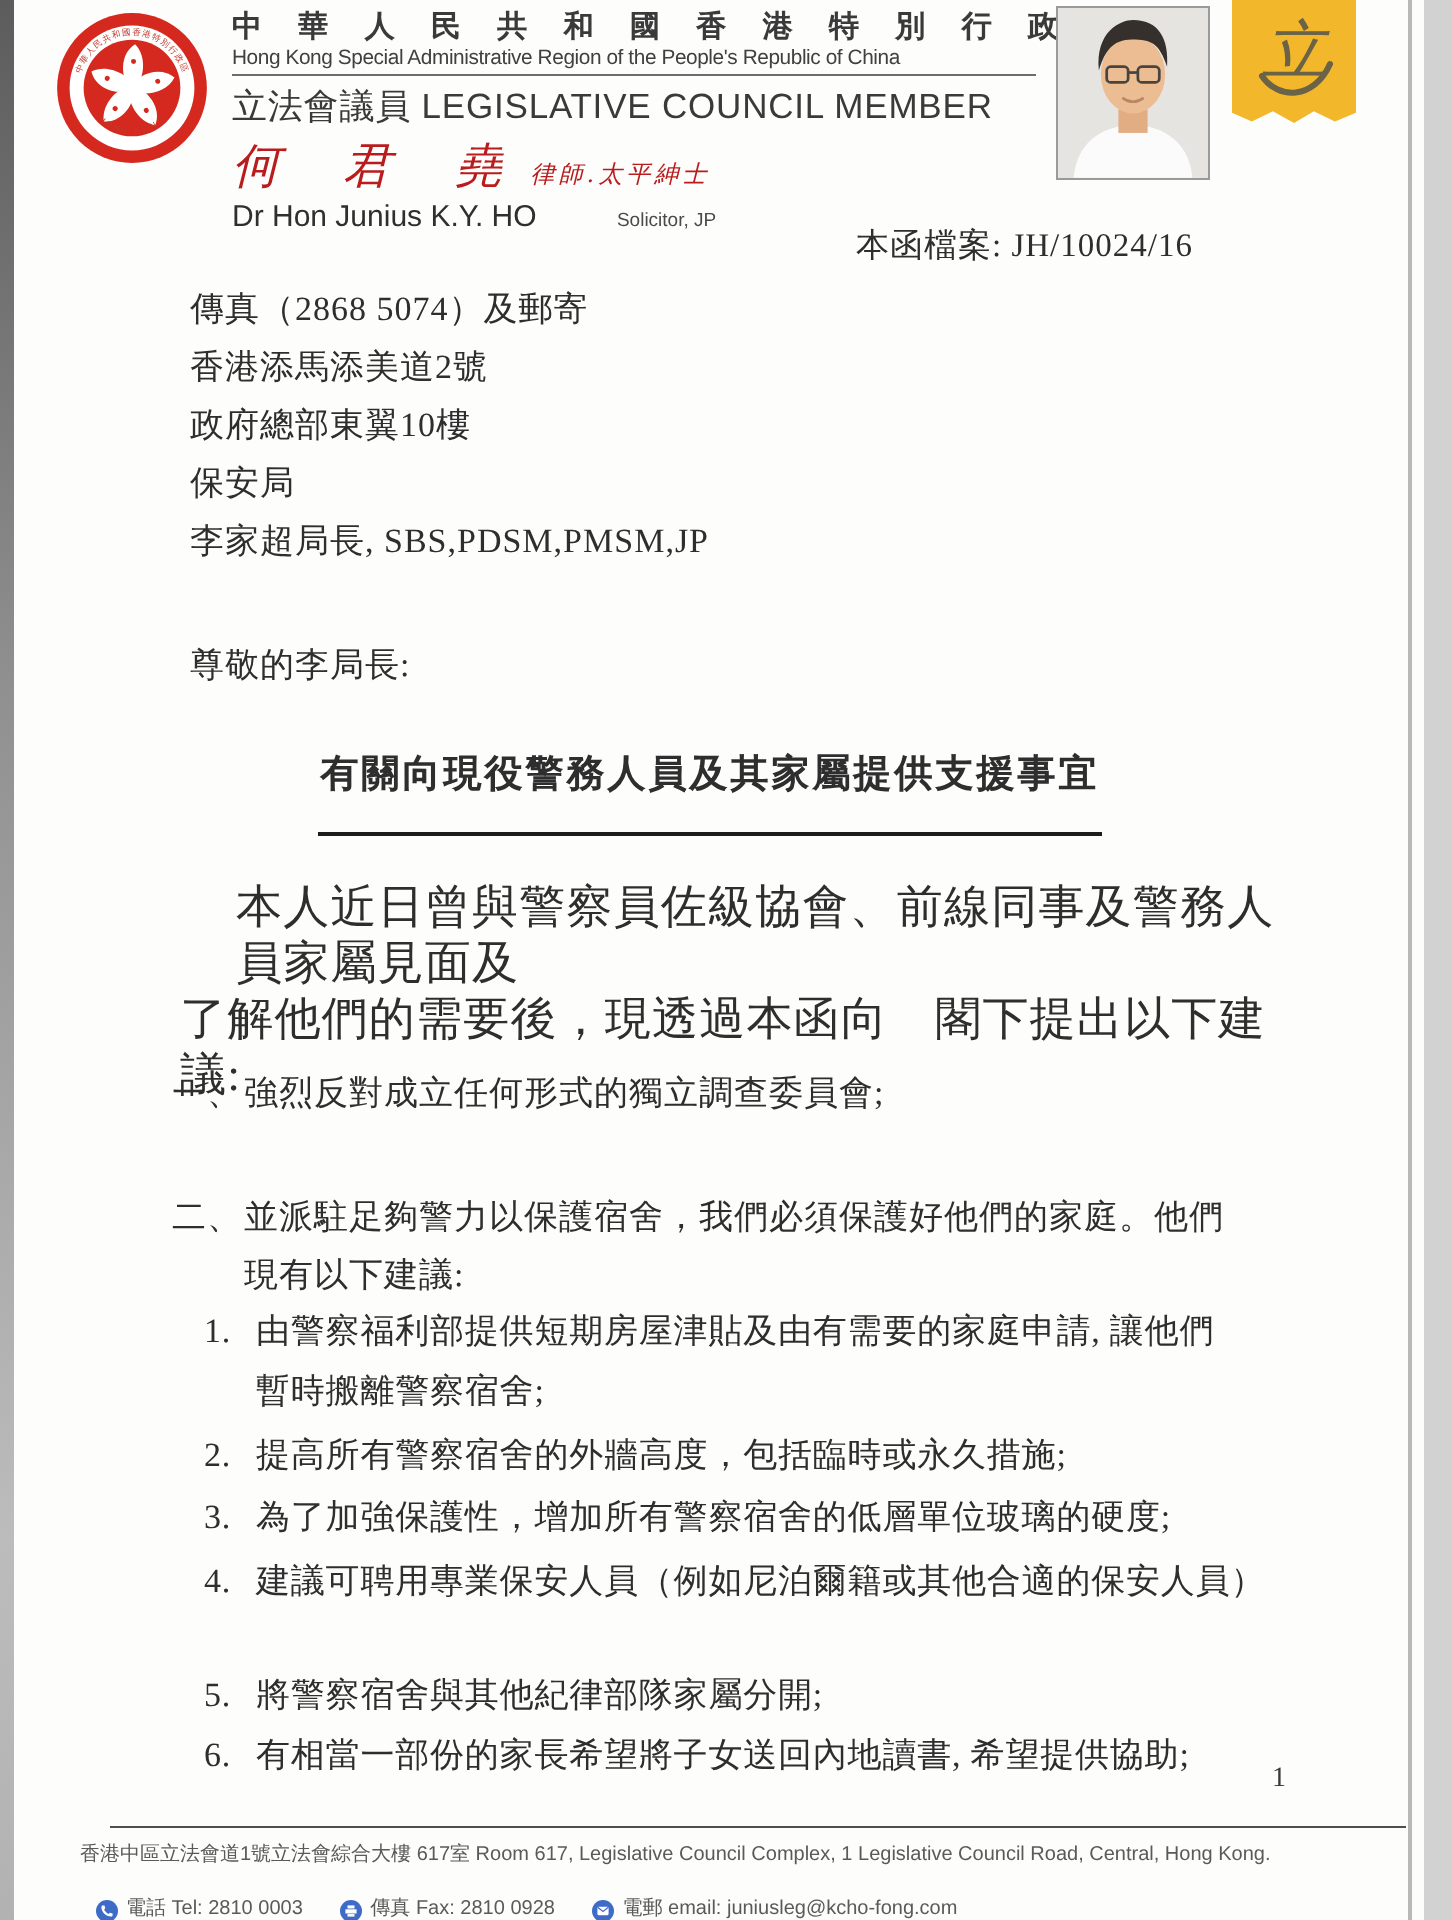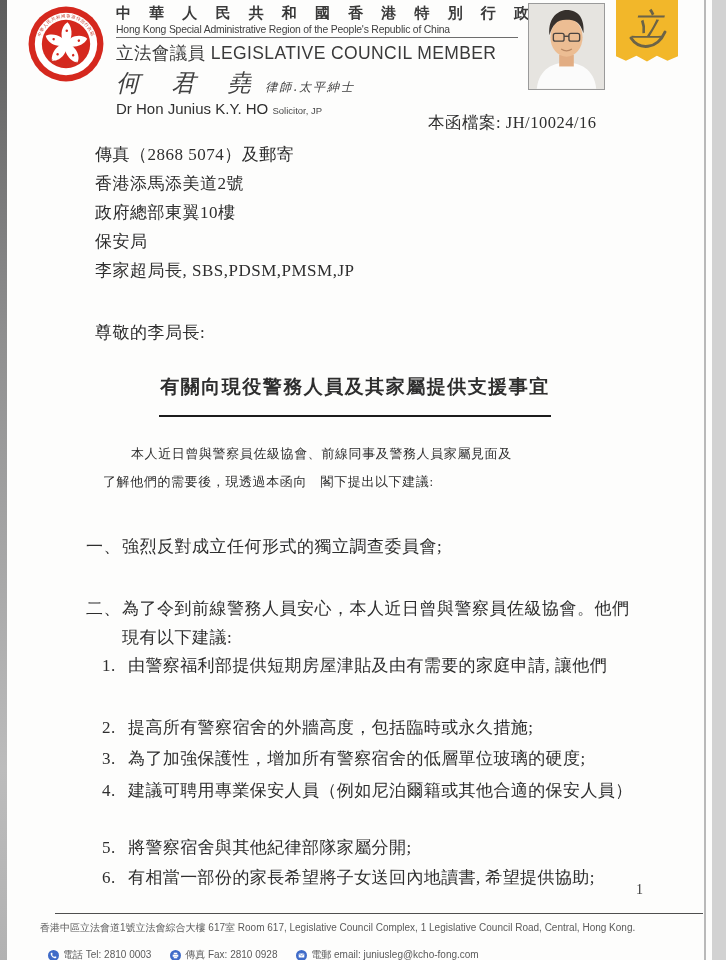--- a/index.html
+++ b/index.html
@@ -12,42 +12,42 @@
   .edge-right-line{position:absolute;right:20px;top:0;width:2px;height:100%;background:#b9b9b9;}
 
   
   .emblem{position:absolute;left:27px;top:3px;width:78px;height:82px;}
   .header-text{position:absolute;left:116px;top:4px;width:410px;font-family:"Liberation Sans",sans-serif;color:#3a3a3a;}
   .h-cn{font-size:15px;font-weight:bold;letter-spacing:7px;white-space:nowrap;}
   .h-en{font-size:10.4px;letter-spacing:-0.2px;margin-top:1px;white-space:nowrap;color:#404040;}
   .h-sep{border-bottom:1.5px solid #6d6d6d;margin:2px 0 3px 0;width:402px;}
   .h-member{font-size:17.5px;letter-spacing:0.4px;white-space:nowrap;}
   .h-name{font-family:"DejaVu Serif",serif;font-style:italic;font-size:24px;letter-spacing:12px;
-          color:#404040;margin-top:2px;white-space:nowrap;}
+          color:#b91c1c;margin-top:2px;white-space:nowrap;}
   .h-name-suffix{font-size:12px;letter-spacing:2px;margin-left:2px;}
   .h-name-en{font-size:15px;color:#2f2f2f;margin-top:1px;white-space:nowrap;}
-  .h-name-en-suffix{font-size:9.5px;color:#4a4a4a;}
+  .h-name-en-suffix{font-size:9.5px;color:#4a4a4a;margin-left:36px;}
 
   .photo{position:absolute;left:528px;top:3px;width:77px;height:87px;border:1px solid #9a9a9a;
          background:#e3e1dd;box-sizing:border-box;}
   .photo svg{display:block;width:100%;height:100%;}
 
   .ribbon{position:absolute;left:616px;top:0;width:62px;height:64px;background:#f2b72a;
           clip-path:polygon(0 0,100% 0,100% 88%,83% 95%,66% 87%,50% 96%,33% 87%,16% 95%,0 88%);
           display:flex;align-items:flex-start;justify-content:center;}
   .ribbon svg{margin-top:4px;}
 
   
   .ref{position:absolute;left:428px;top:112px;font-size:16.5px;letter-spacing:0.5px;text-align:center;}
   .recipient{position:absolute;left:95px;top:140px;font-size:17px;line-height:29px;letter-spacing:0.5px;}
   .salutation{position:absolute;left:95px;top:321px;font-size:17px;letter-spacing:0.5px;}
   .subject{position:absolute;left:7px;right:23px;top:374px;text-align:center;}
   .subject span{font-size:19px;font-weight:bold;letter-spacing:1.5px;
                 border-bottom:2px solid #1c1c1c;padding:0 1px 18px 1px;}
-  .intro{position:absolute;left:103px;top:440px;width:552px;font-size:13px;line-height:28px;letter-spacing:0.6px;font-family:Liberation Serif, serif;}
+  .intro{position:absolute;left:90px;top:440px;width:552px;font-size:23px;line-height:28px;letter-spacing:0.6px;font-family:Liberation Serif, serif;}
   .intro .ind{padding-left:28px;}
 
   .item{position:absolute;left:86px;font-size:17px;line-height:29px;display:flex;letter-spacing:0.5px;}
   .item .num{width:36px;flex:none;}
   .item .txt{width:522px;}
   .item1{top:532px;}
   .item2{top:594px;}
 
   .sub{position:absolute;left:102px;font-size:17px;line-height:30px;display:flex;letter-spacing:0.4px;}
   .sub .num{width:26px;flex:none;}
@@ -162,29 +162,30 @@
   </div>
 
   <div class="item item1">
     <div class="num">一、</div>
     <div class="txt">強烈反對成立任何形式的獨立調查委員會;</div>
   </div>
 
   <div class="item item2">
     <div class="num">二、</div>
     <div class="txt">
-      <div>為了令到前線警務人員安心，本人近日曾與警察員佐級協會。他們</div>
+      <div>並派駐足夠警力以保護宿舍，我們必須保護好他們的家庭。他們</div>
       <div>現有以下建議:</div>
     </div>
   </div>
 
   <div class="sub sub1">
     <div class="num">1.</div>
     <div class="txt">
       <div>由警察福利部提供短期房屋津貼及由有需要的家庭申請, 讓他們</div>
+      <div>暫時搬離警察宿舍;</div>
     </div>
   </div>
 
   <div class="sub sub2">
     <div class="num">2.</div>
     <div class="txt">提高所有警察宿舍的外牆高度，包括臨時或永久措施;</div>
   </div>
 
   <div class="sub sub3">
     <div class="num">3.</div>

